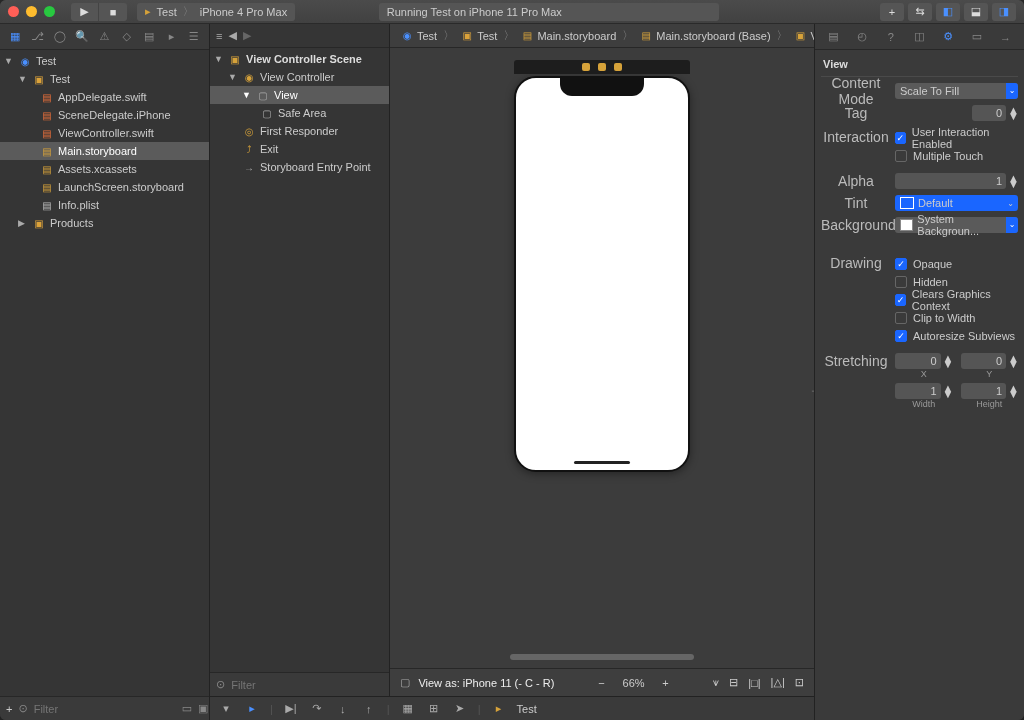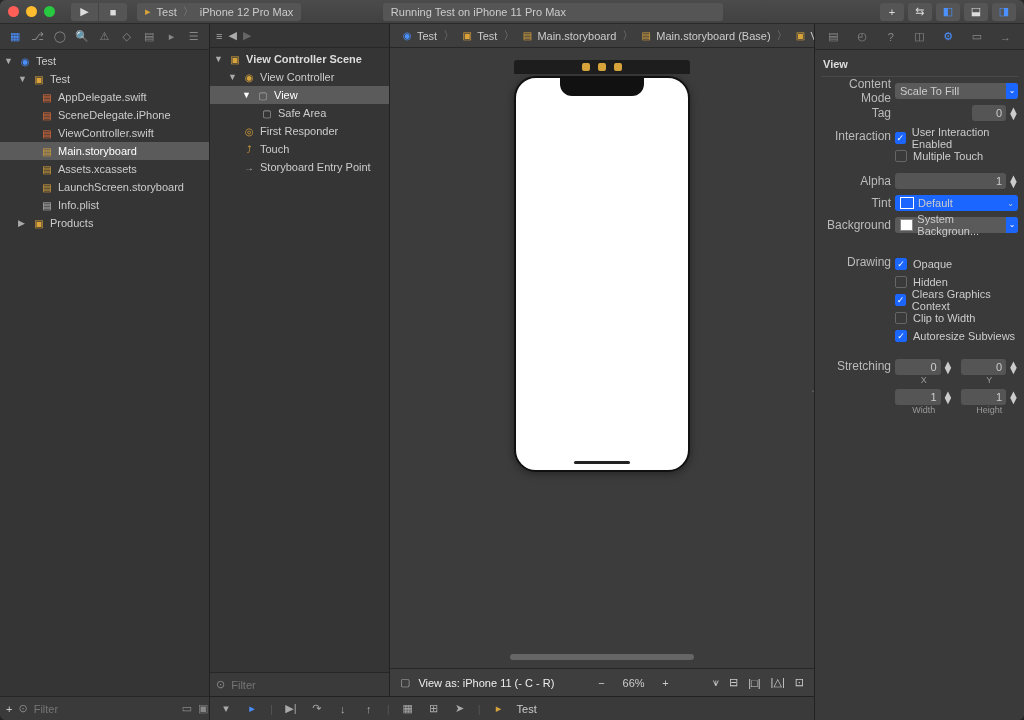--- a/index.html
+++ b/index.html
@@ -56,21 +56,21 @@
 .home-ind { position: absolute; bottom: 6px; left: 50%; transform: translateX(-50%); width: 56px; height: 3px; background: #222; border-radius: 2px;}
 .canvas-bottom { height: 28px; border-top: 1px solid #272727; background: #3e3e3e; display: flex; align-items: center; padding: 0 10px; gap: 10px;}
 .cb-left { display: flex; align-items: center; gap: 8px;}
 .cb-center { flex: 1; display: flex; align-items: center; justify-content: center; gap: 12px;}
 .cb-right { display: flex; align-items: center; gap: 10px; color: #bbb;}
 .zoom-btn { width: 18px; height: 18px; display: flex; align-items: center; justify-content: center; color: #ccc;}
 .inspector { width: 210px; background: #3a3a3a; border-left: 1px solid #222;}
 .insp-body { flex: 1; overflow: auto; padding: 4px 6px;}
 .insp-section-title { font-weight: 600; color: #ddd; padding: 4px 2px 6px; border-bottom: 1px solid #4a4a4a; margin-bottom: 4px;}
 .insp-row { display: flex; align-items: center; height: 20px; margin-bottom: 2px; gap: 4px;}
-.insp-label { width: 70px; text-align: right; color: #bbb; font-size: 12px;}
+.insp-label { width: 70px; text-align: center; color: #bbb; font-size: 14px;}
 .insp-field { flex: 1; }
 .popup { background: #5a5a5a; border-radius: 3px; height: 16px; display: flex; align-items: center; padding: 0 5px; position: relative; font-size: 10px; color: #eee; width: 100%;}
 .popup::after { content: "⌄"; position: absolute; right: 4px; color: #ccc; font-size: 8px;}
 .popup.blue-end::after { background: #1a66ff; color: #fff; right: 0; width: 12px; text-align: center; border-radius: 0 3px 3px 0; height: 16px; line-height: 16px;}
 .popup.tint { background: #1a66ff; color: #fff; }
 .swatch { width: 14px; height: 12px; background: #fff; border: 1px solid #888; margin-right: 4px;}
 .num-field { background: #555; border-radius: 3px; height: 16px; display: flex; align-items: center; justify-content: flex-end; padding: 0 4px; font-size: 10px; min-width: 34px;}
 .stepper { width: 10px; height: 16px; display: flex; flex-direction: column; justify-content: center; color: #aaa; font-size: 6px; line-height: 6px;}
 .chk { width: 12px; height: 12px; border-radius: 2px; border: 1px solid #666; display: inline-flex; align-items: center; justify-content: center; font-size: 9px; color: #fff;}
 .chk.on { background: #1a66ff; border-color: #1a66ff; }
@@ -94,21 +94,21 @@
       <div class="dot green"></div>
     </div>
     <div class="tb-seg">
       <div class="tb-btn">▶</div>
       <div class="tb-btn">■</div>
     </div>
     <div class="scheme">
       <span style="color:#d6a23a">▸</span>
       <span>Test</span>
       <span style="color:#888">〉</span>
-      <span>iPhone 12 Pro Max</span>
+      <span>iPhone 4 Pro Max</span>
     </div>
     <div class="activity">
       <span>Running Test on iPhone 11 Pro Max</span>
     </div>
     <div class="tb-right">
       <div class="tb-btn">+</div>
       <div class="tb-btn">⇆</div>
       <div class="tb-btn" style="color:#4a90ff">◧</div>
       <div class="tb-btn">⬓</div>
       <div class="tb-btn" style="color:#4a90ff">◨</div>
@@ -213,21 +213,21 @@
             <div class="row" style="padding-left:50px">
               <span class="ico view">▢</span>
               <span>Safe Area</span>
             </div>
             <div class="row" style="padding-left:32px">
               <span class="ico fr">◎</span>
               <span>First Responder</span>
             </div>
             <div class="row" style="padding-left:32px">
               <span class="ico exit">⤴</span>
-              <span>Touch</span>
+              <span>Exit</span>
             </div>
             <div class="row" style="padding-left:32px">
               <span class="ico" style="color:#aaa">→</span>
               <span>Storyboard Entry Point</span>
             </div>
           </div>
           <div class="nav-bottom">
             <span style="color:#888">⊙</span>
             <input class="filter-input" placeholder="Filter" style="">
           </div>
@@ -413,21 +413,21 @@
                 <span class="chk"></span>
                 <span>Clip to Width</span>
               </div>
             <div class="chk-row">
                 <span class="chk on">✓</span>
                 <span>Autoresize Subviews</span>
               </div>
           </div>
         </div>
 
-        <div class="insp-row" style="height:auto; align-items:flex-start; margin-top:14px">
+        <div class="insp-row" style="height:auto; align-items:flex-start; margin-top:8px">
           <div class="insp-label">Stretching</div>
           <div class="insp-field">
             <div class="sub-grid">
               <div style="flex:1">
                 <div style="display:flex; gap:2px">
                     <div class="num-field" style="flex:1">
                       <span>0</span>
                     </div>
                     <div class="stepper">
                       <span>▲</span>

